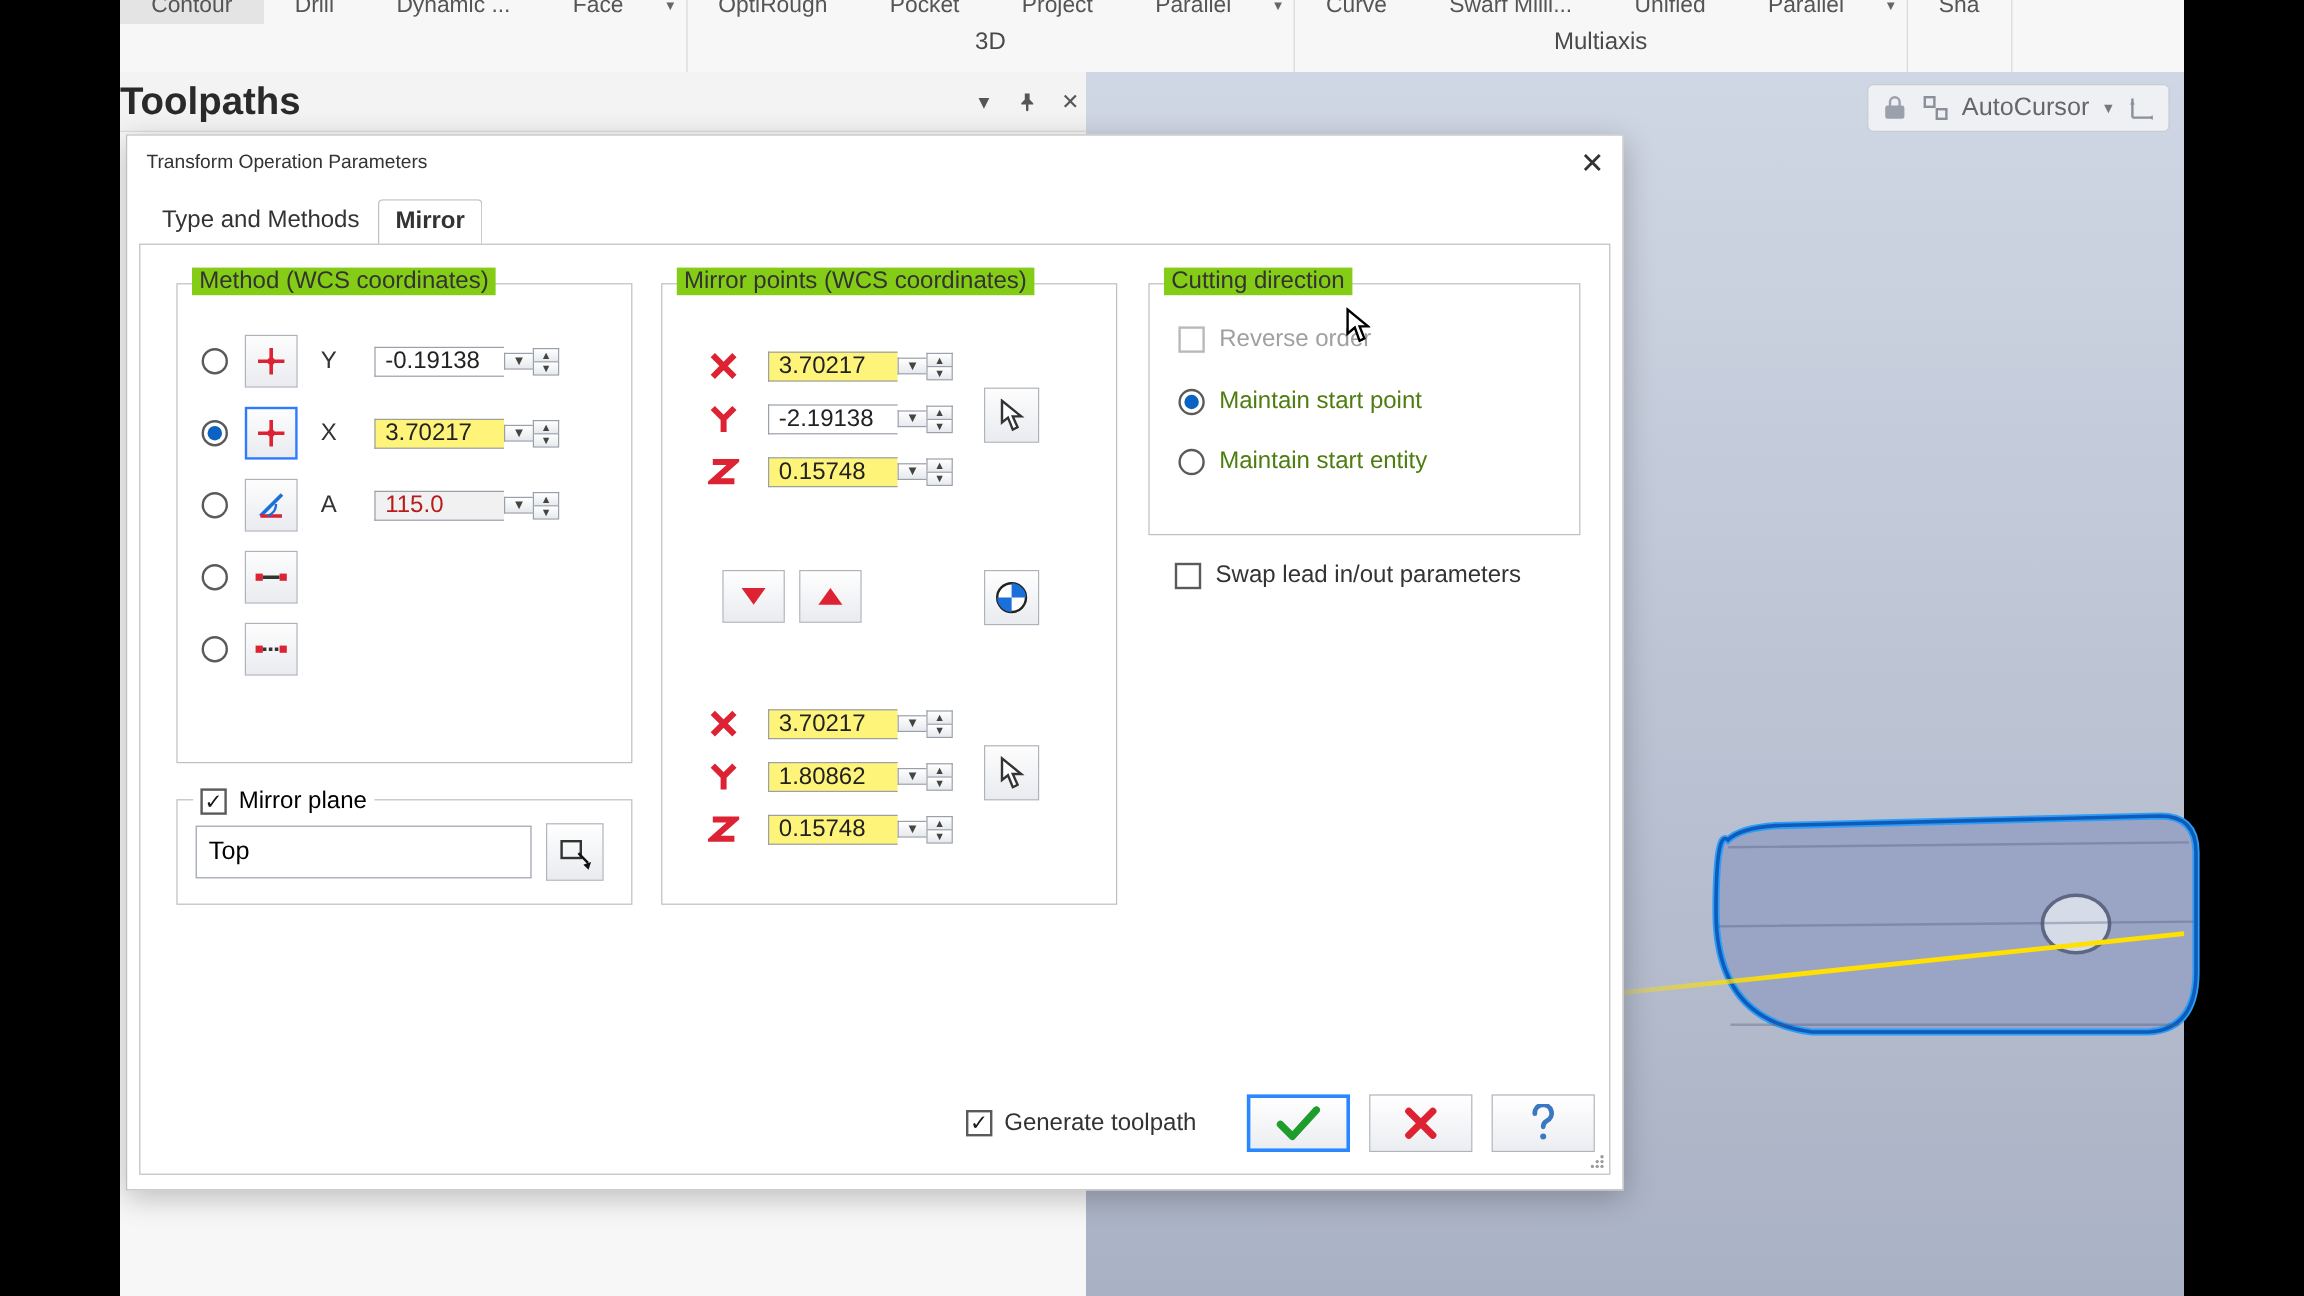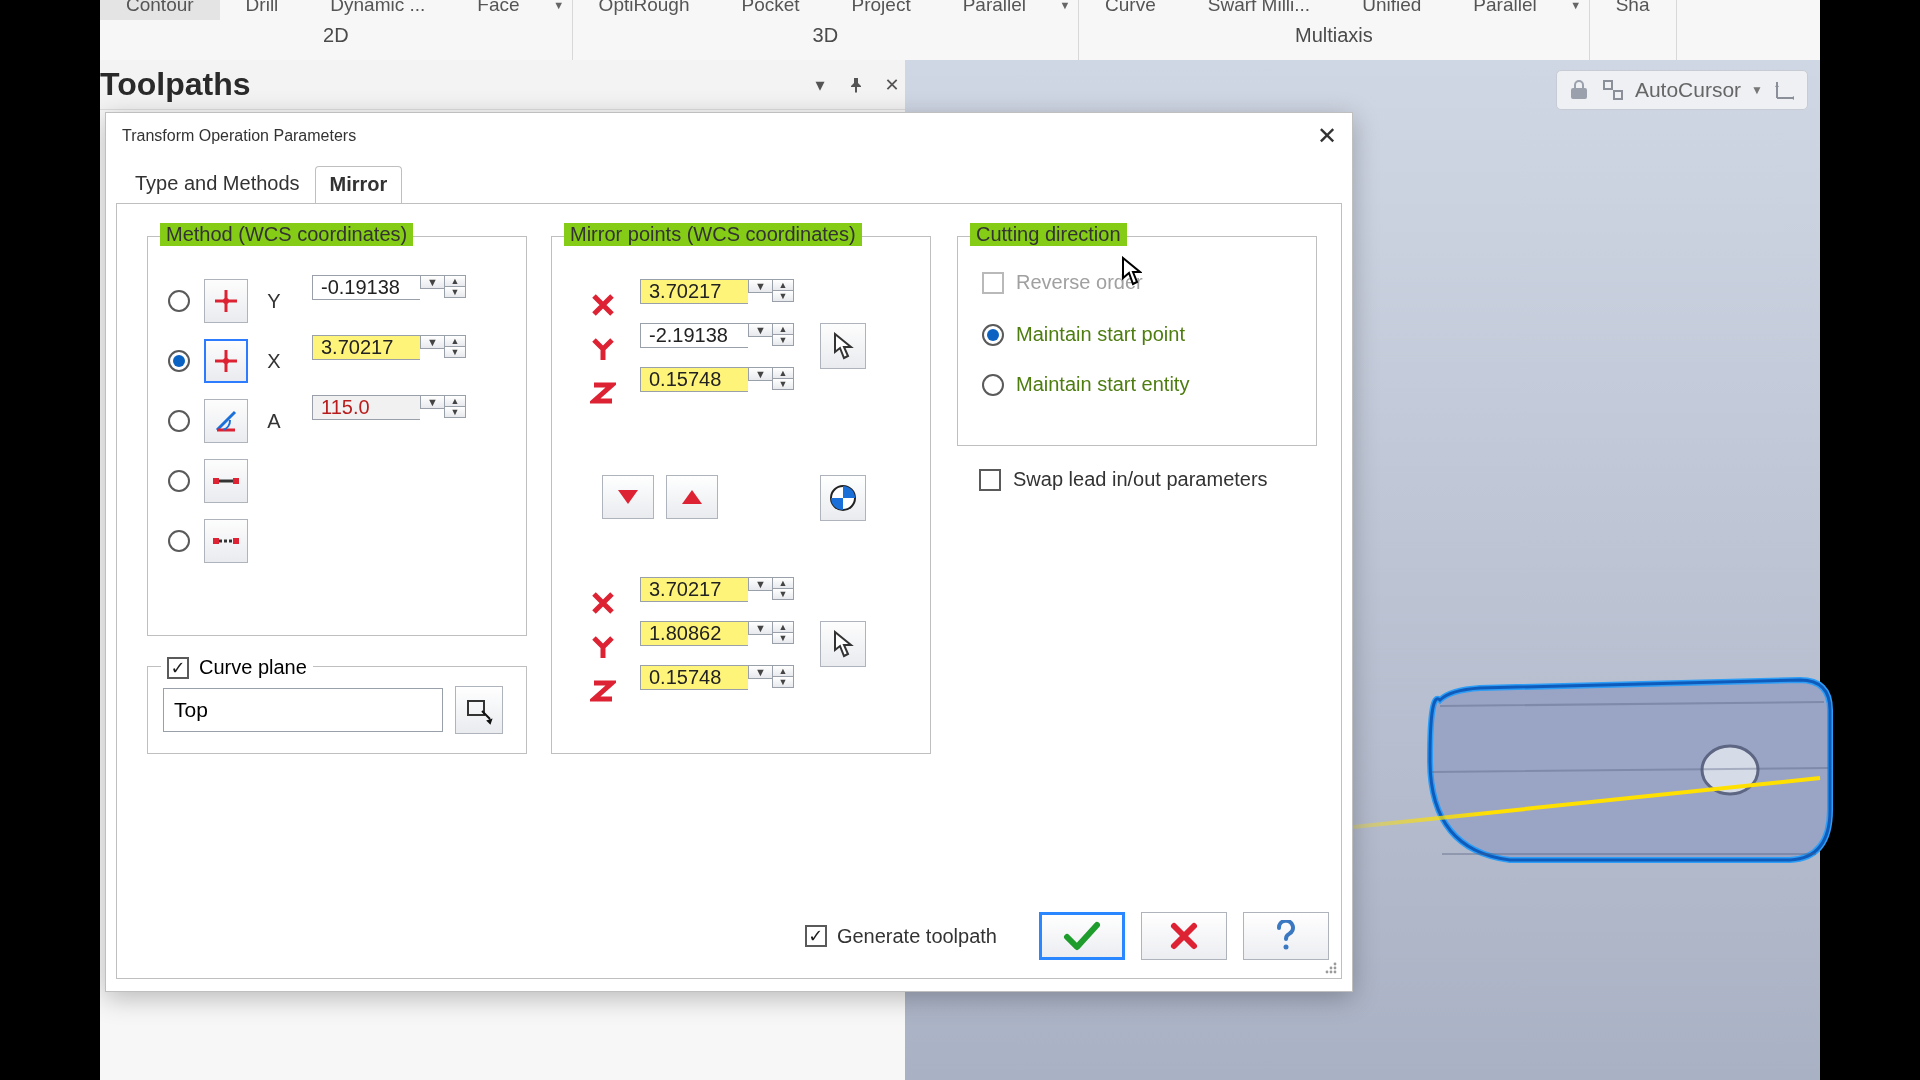--- a/index.html
+++ b/index.html
@@ -60,21 +60,21 @@
   .mrow.r3 { top: 160px; }
   .mrow.r4 { top: 220px; }
   .mrow.r5 { top: 280px; }
   .radio { width: 22px; height: 22px; border: 2px solid #5a5a5a; border-radius: 50%; display: inline-flex; align-items: center; justify-content: center; background: #fff; }
   .radio .dot { width: 12px; height: 12px; border-radius: 50%; background: #0a63c2; display: none; }
   .radio.checked .dot { display: block; }
   .iconbtn { width: 44px; height: 44px; border: 1px solid #aeb3bc; background: linear-gradient(#fdfdfd,#e9ebef); display: flex; align-items: center; justify-content: center; }
   .iconbtn.sel { border: 2px solid #2d7bff; }
   .axlbl { width: 24px; text-align: center; font-size: 20px; color: #333; }
 
-  .spin { display: flex; align-items: flex-start; height: 52px; padding-left: 12px; }
+  .spin { display: flex; align-items: center; height: 52px; padding-left: 12px; }
   .spin input { width: 108px; border: 1px solid #9aa0aa; border-right: none; padding: 0 8px; font-size: 20px; color: #222; }
   .spin input.hl { background: #fff47a; }
   .spin input:disabled { background: #f1f1f1; color: #b91c1c; }
   .spin .dd { width: 24px; border: 1px solid #9aa0aa; border-right: none; background: linear-gradient(#fff,#e7e9ed); display: flex; align-items: center; justify-content: center; font-size: 11px; color: #444; }
   .spin .arrows { width: 22px; display: flex; flex-direction: column; }
   .spin .arrows div { flex: 1; border: 1px solid #9aa0aa; background: linear-gradient(#fff,#e7e9ed); display: flex; align-items: center; justify-content: center; font-size: 9px; color: #444; }
   .spin .arrows div:first-child { border-bottom: none; }
 
   
   .prow { position: absolute; left: 38px; display: flex; align-items: center; gap: 12px; height: 40px; }
@@ -128,21 +128,20 @@
 
     <div class="ribbon" id="ribbon">
         <div class="ribbon-group">
           <div class="ribbon-tabs">
             <div class="ribbon-tab active">Contour</div>
             <div class="ribbon-tab">Drill</div>
             <div class="ribbon-tab">Dynamic ...</div>
             <div class="ribbon-tab">Face</div>
             <div class="ribbon-dd">▼</div>
           </div>
-          <div class="ribbon-label">2D</div>
         </div>
         <div class="ribbon-group">
           <div class="ribbon-tabs">
             <div class="ribbon-tab">OptiRough</div>
             <div class="ribbon-tab">Pocket</div>
             <div class="ribbon-tab">Project</div>
             <div class="ribbon-tab">Parallel</div>
             <div class="ribbon-dd">▼</div>
           </div>
           <div class="ribbon-label">3D</div>
@@ -306,21 +305,21 @@
                 </svg>
             </span>
           </div>
         </div>
 
         <div class="gbox g-plane"></div>
         <label class="plane-chk">
           <span class="chk checked">
               <span class="mark">✓</span>
             </span>
-          <span>Curve plane</span>
+          <span>Mirror plane</span>
         </label>
         <input class="plane-input" value="Top" style="">
         <div class="plane-btn">
           <svg width="30" height="30" viewBox="0 0 30 30">
               <rect x="4" y="6" width="16" height="14" fill="none" stroke="#333" stroke-width="2"></rect>
               <path d="M18 16 l8 8 M24 26 l3 -1 l-1 3 z" stroke="#111" stroke-width="2" fill="#111"></path>
             </svg>
         </div>
 
         <div class="gbox g-mirror">

